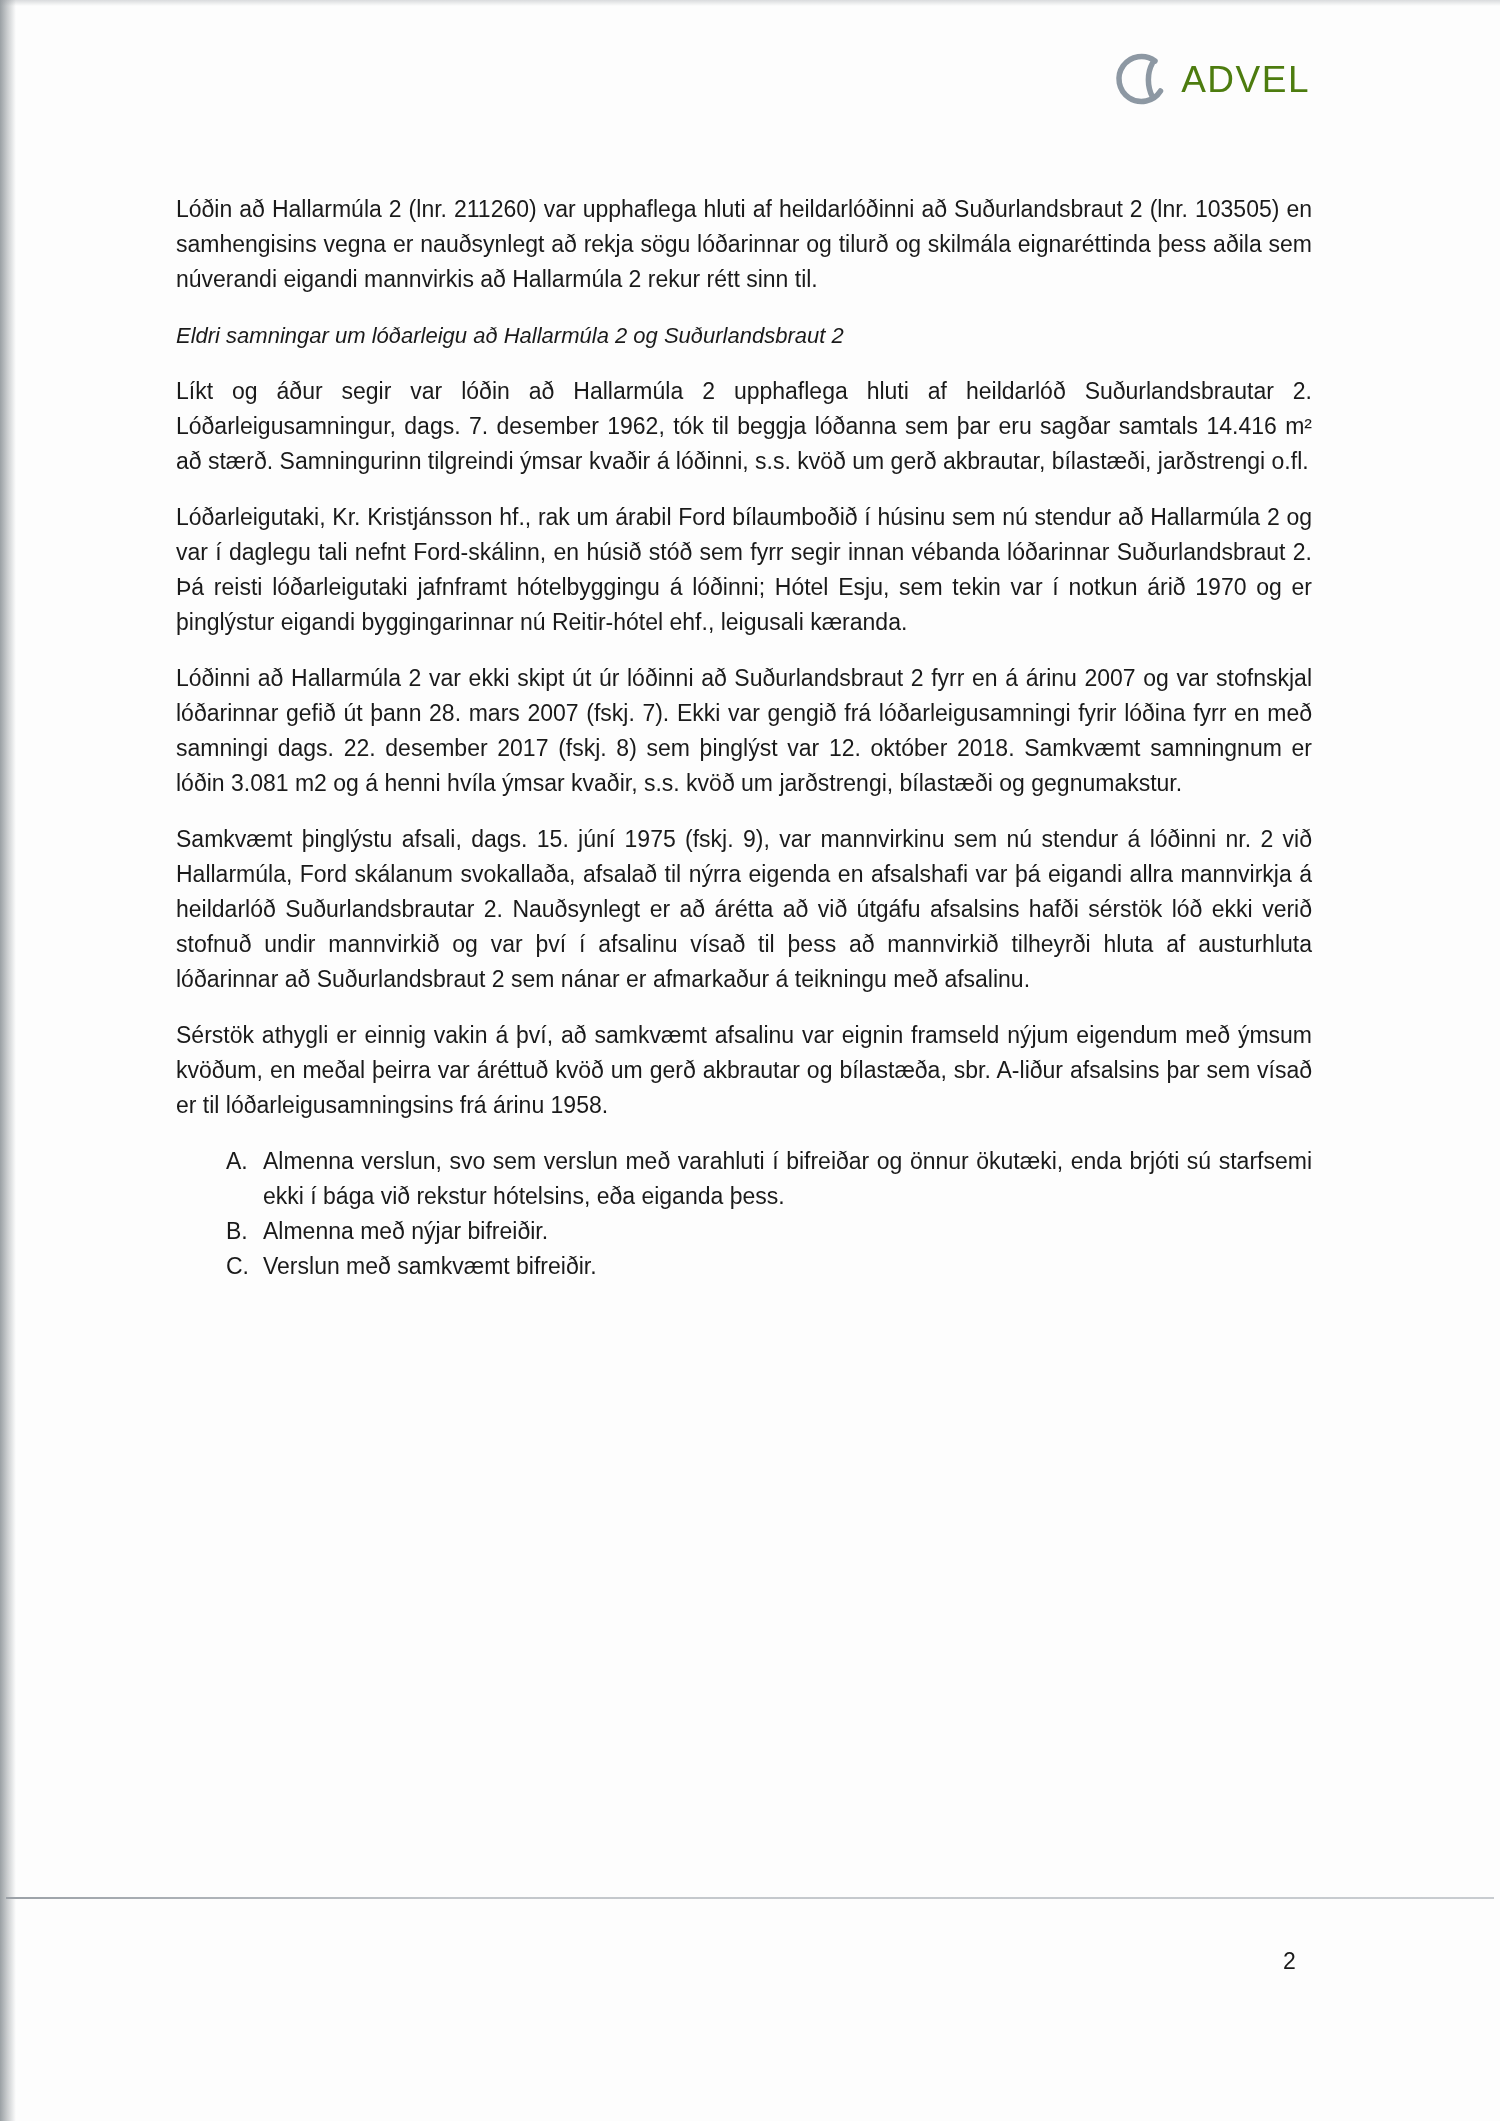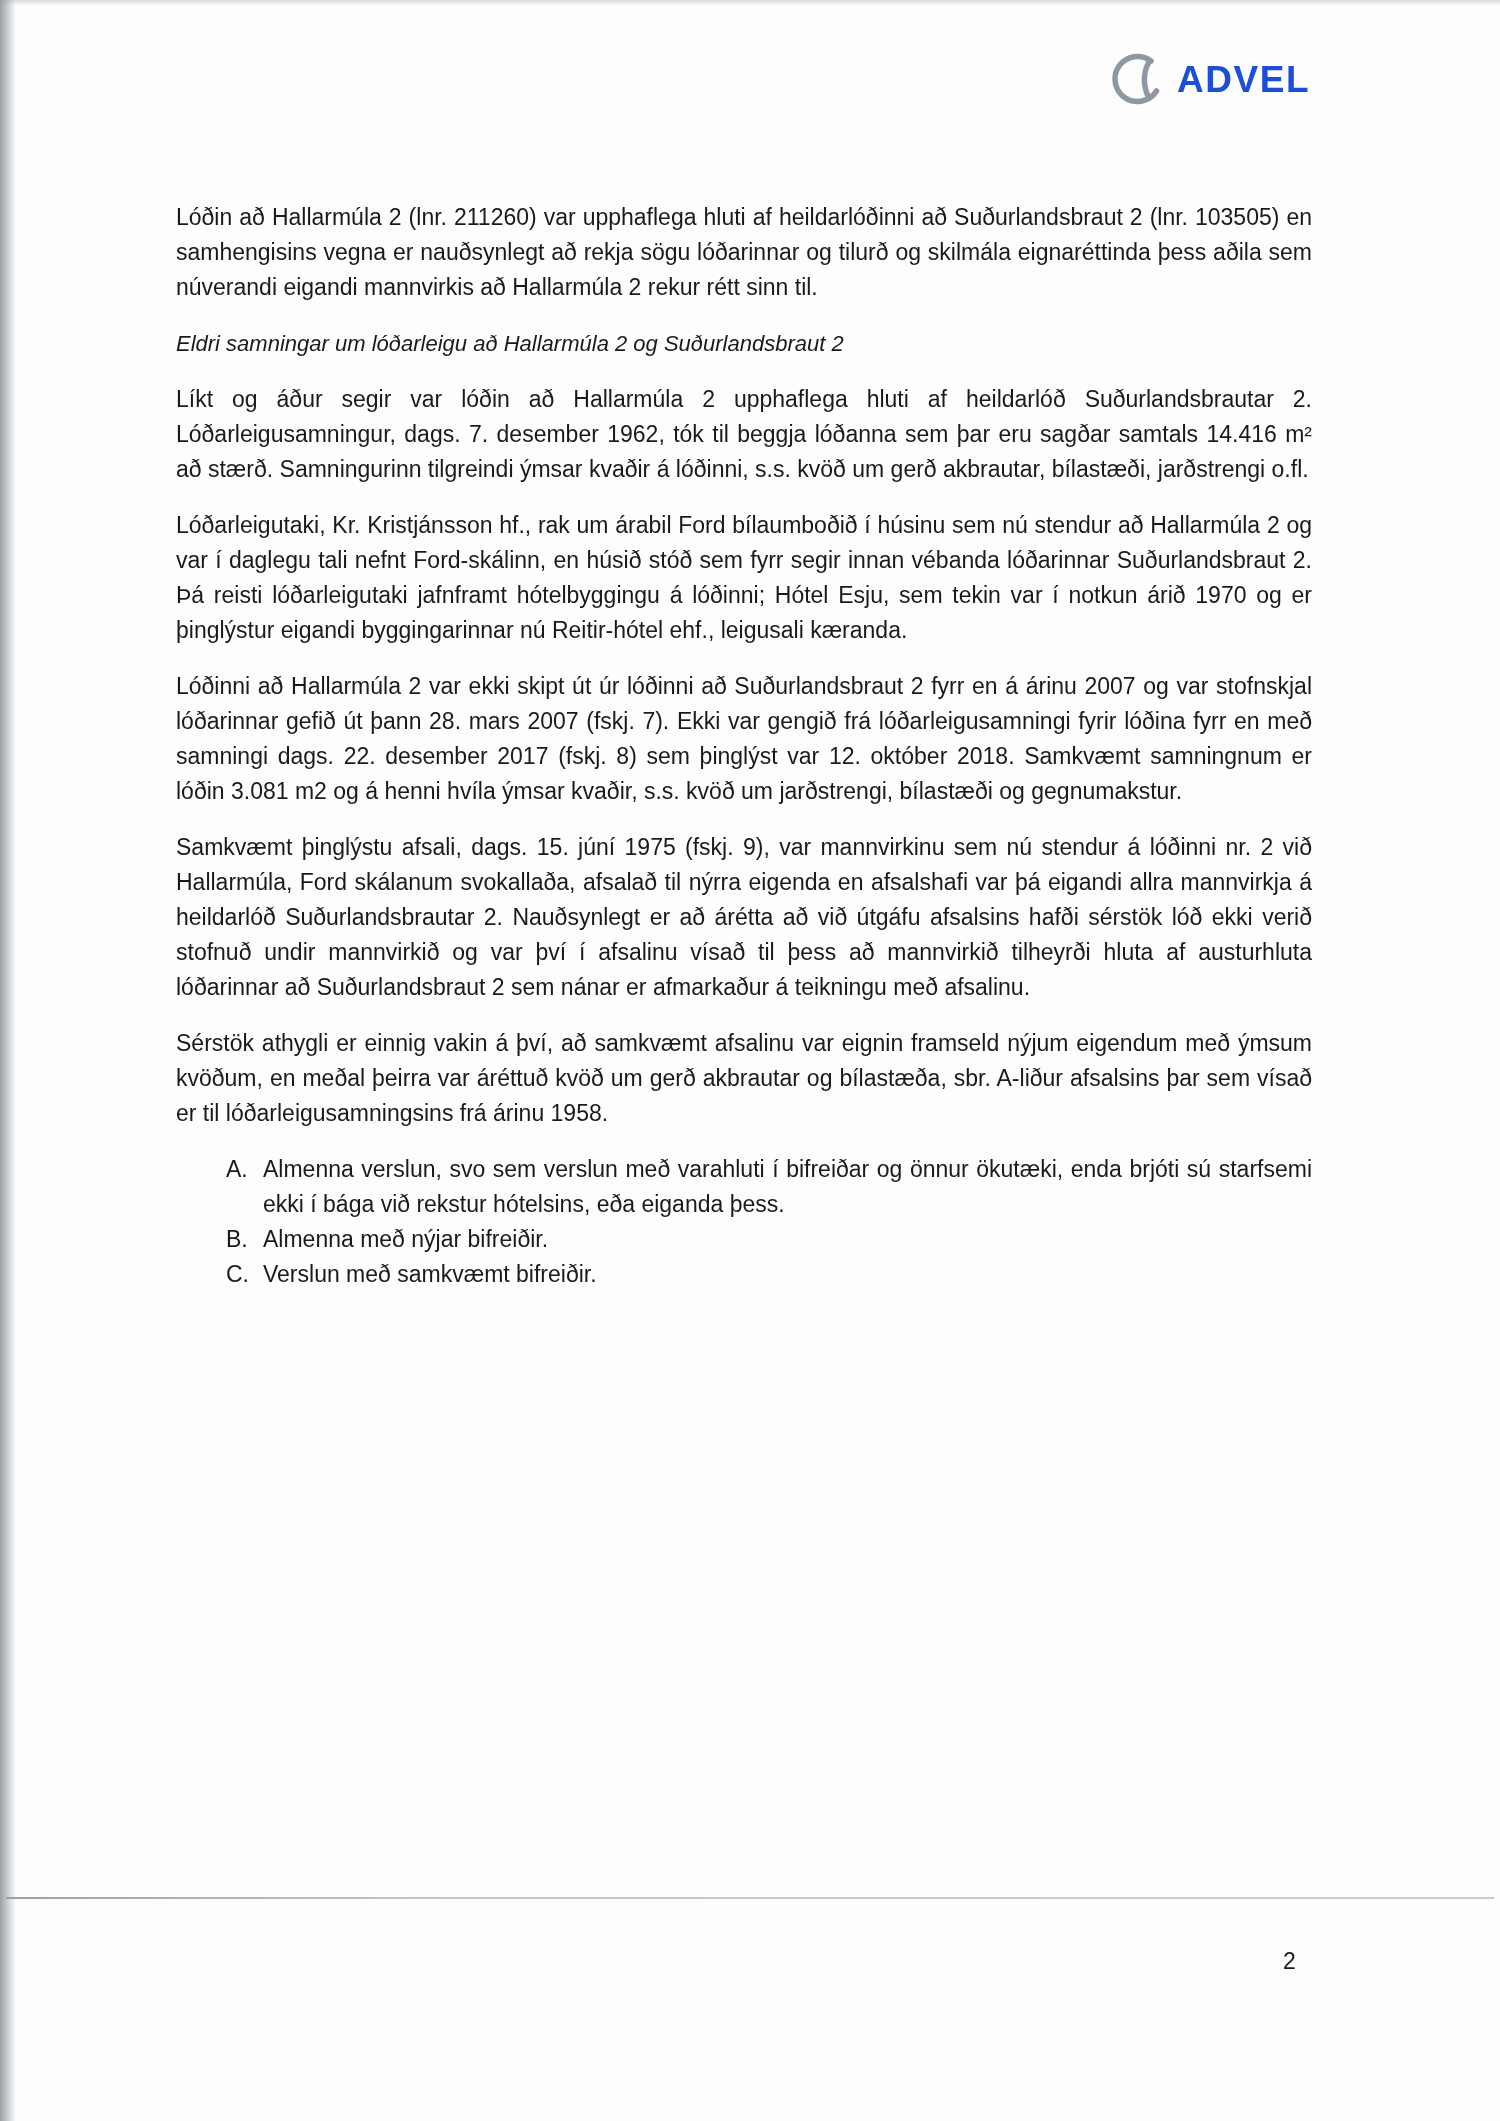--- a/index.html
+++ b/index.html
@@ -32,29 +32,29 @@
     position: absolute;
     top: 52px;
     right: 190px;
     display: flex;
     align-items: center;
     gap: 9px;
   }
   .logo-icon svg { display: block; }
   .logo-text {
     font-size: 37px;
-    font-weight: bold;
-    color: #1d4ed8;
+    font-weight: normal;
+    color: #4d7c0f;
     letter-spacing: 1.5px;
   }
 
   
   .content {
     position: absolute;
-    top: 200px;
+    top: 192px;
     left: 176px;
     width: 1136px;
     font-size: 23px;
     line-height: 35px;
     text-align: justify;
   }
   .para { margin: 0 0 21px 0; }
   .heading {
     margin: 0 0 21px 0;
     font-size: 22px;

